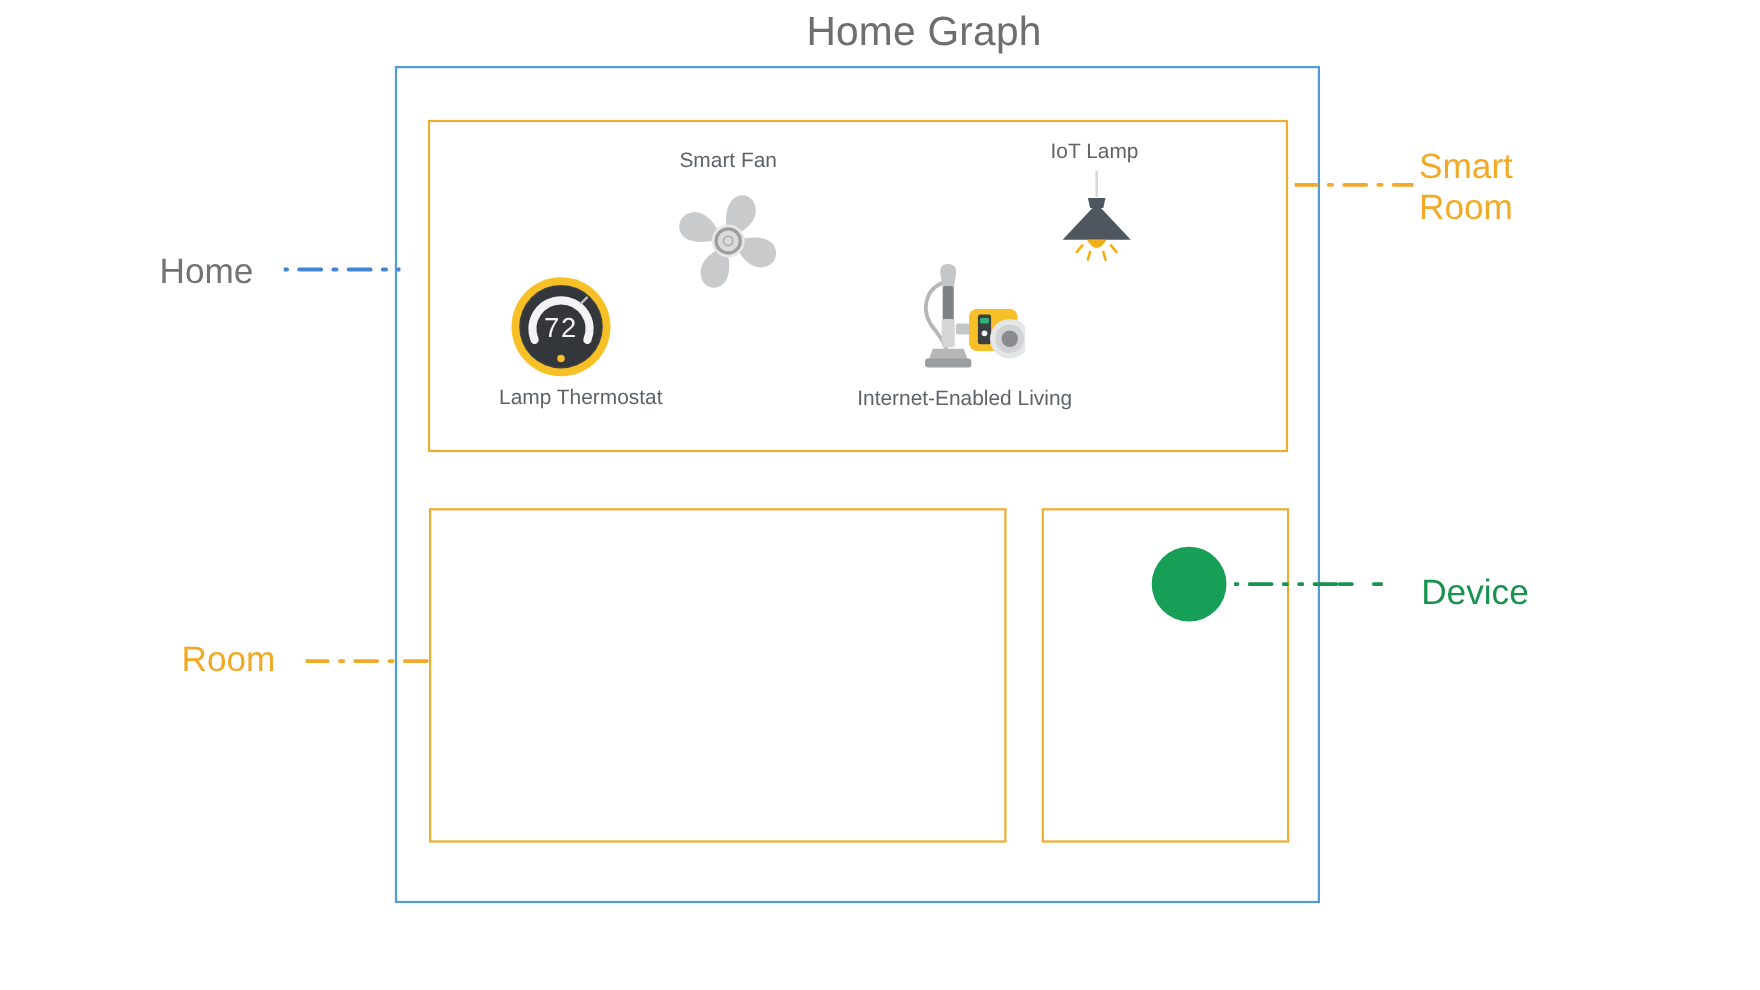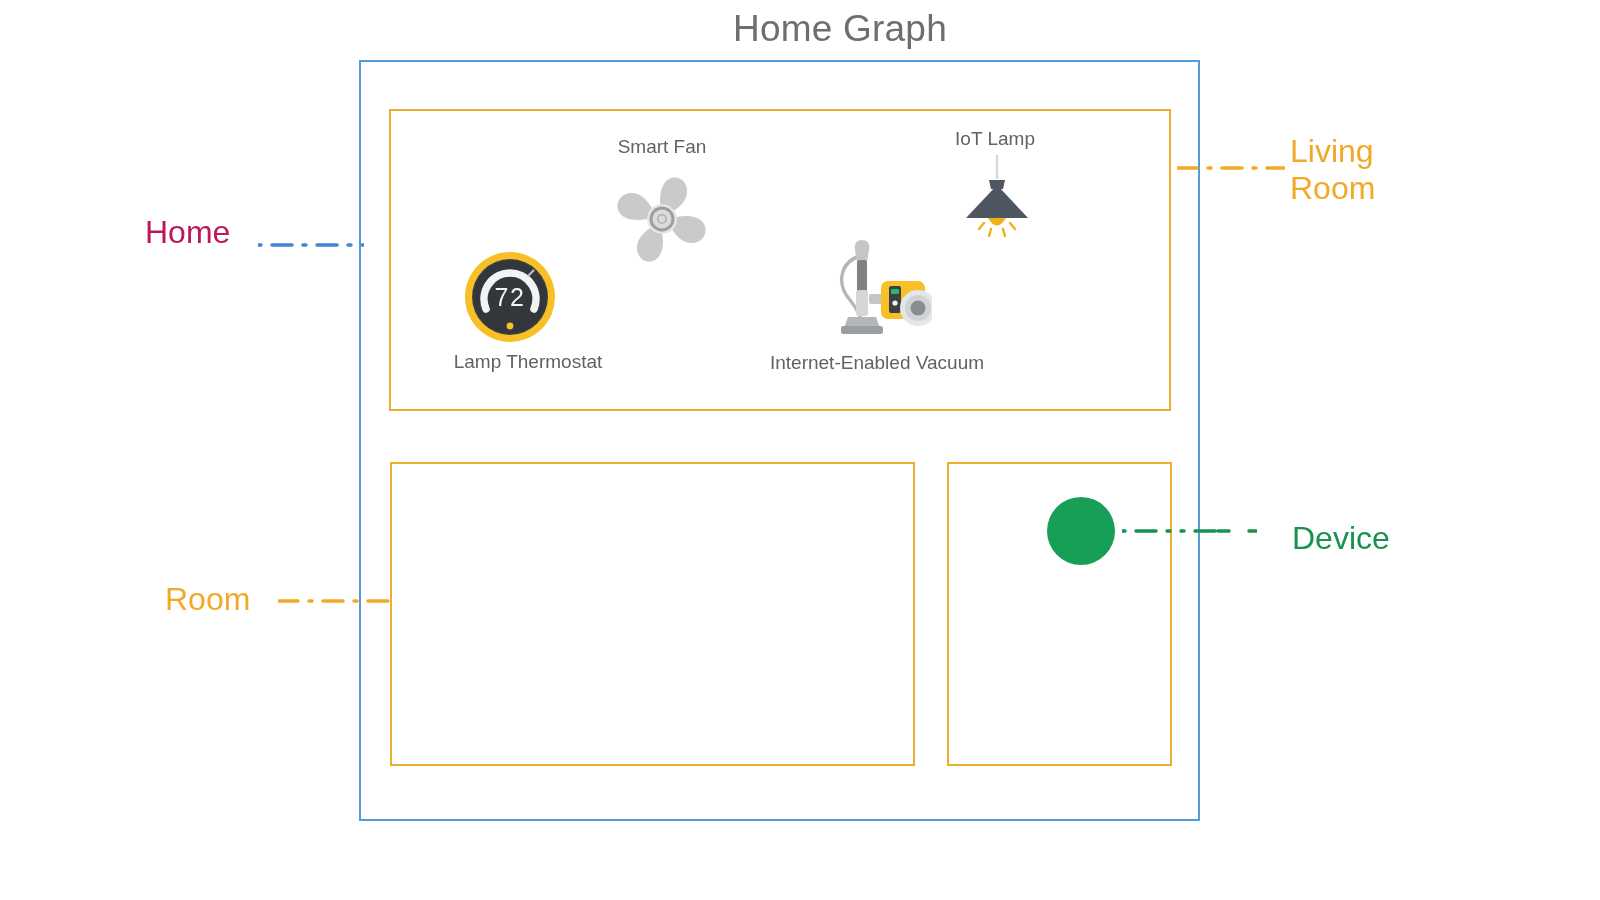--- a/index.html
+++ b/index.html
@@ -86,22 +86,22 @@
 
   
   .legend-label {
     position: absolute;
     font-size: 32px;
     white-space: nowrap;
     line-height: 1.15;
   }
   .legend-home {
     left: 145px;
-    top: 214px;
-    color: #be185d;
+    top: 228px;
+    color: #737373;
   }
   .legend-room {
     left: 165px;
     top: 581px;
     color: #f2a928;
   }
   .legend-living {
     left: 1290px;
     top: 133px;
     color: #f2a928;
@@ -167,32 +167,32 @@
 
   <svg class="leader" style="left:1122px; top:528px; width:135px; height:6px;" viewBox="0 0 135 6">
     <line x1="0" y1="3" x2="135" y2="3" stroke="#17924f" stroke-width="3.5" stroke-linecap="round" stroke-dasharray="3 11 20 11 3 11 3 11 20"></line>
   </svg>
 
   <div class="legend-label legend-home">Home</div>
 
   <div class="legend-label legend-room">Room</div>
 
   <div class="legend-label legend-living">
-    <div>Living</div>
+    <div>Smart</div>
     <div>Room</div>
   </div>
 
   <div class="legend-label legend-device">Device</div>
 
   <div class="device-dot"></div>
 
   <div class="device-label lbl-fan">Smart Fan</div>
   <div class="device-label lbl-lamp">IoT Lamp</div>
   <div class="device-label lbl-therm">Lamp Thermostat</div>
-  <div class="device-label lbl-vac">Internet-Enabled Vacuum</div>
+  <div class="device-label lbl-vac">Internet-Enabled Living</div>
 
   <svg class="icon icon-thermostat" viewBox="0 0 92 92">
     <circle cx="46" cy="46" r="45" fill="#f6c026"></circle>
     <circle cx="46" cy="46" r="38" fill="#3c4043"></circle>
     <circle cx="46" cy="46" r="36.5" fill="#33363a"></circle>
     <path d="M 22 58 A 26 26 0 1 1 70 58" fill="none" stroke="#f1f3f4" stroke-width="7.5" stroke-linecap="round"></path>
     <line x1="64.5" y1="24.5" x2="69.5" y2="19.5" stroke="#bdc1c6" stroke-width="2.2" stroke-linecap="round"></line>
     <text x="46" y="55" font-family="'Liberation Sans', sans-serif" font-size="25" font-weight="400" fill="#f1f3f4" text-anchor="middle" letter-spacing="1.5">72</text>
     <circle cx="46" cy="75" r="3.4" fill="#f6c026"></circle>
   </svg>

